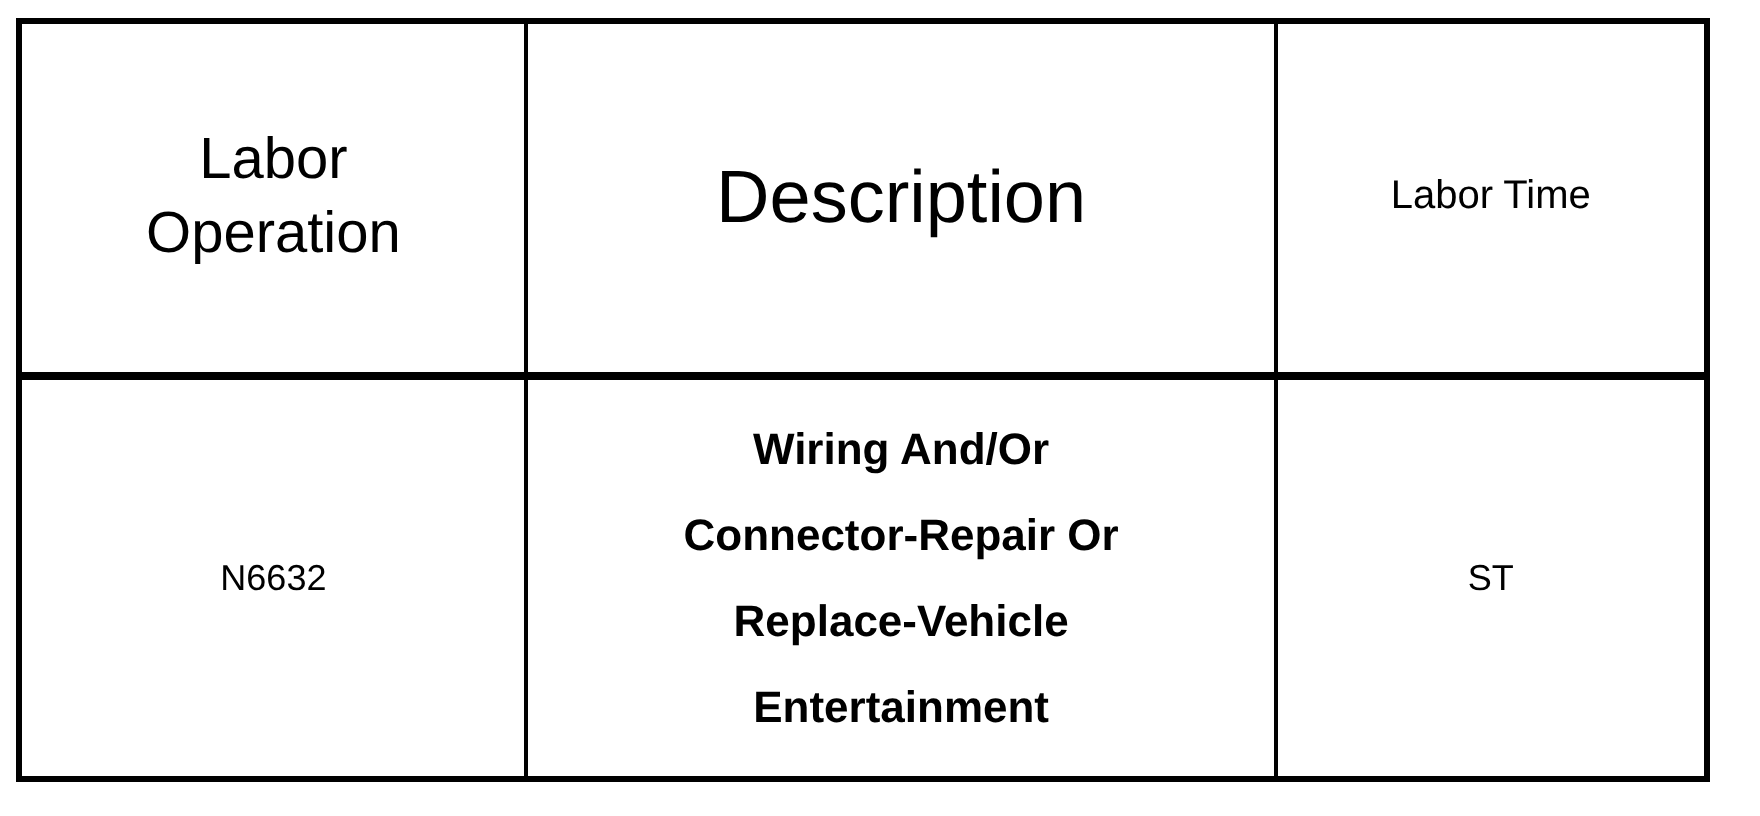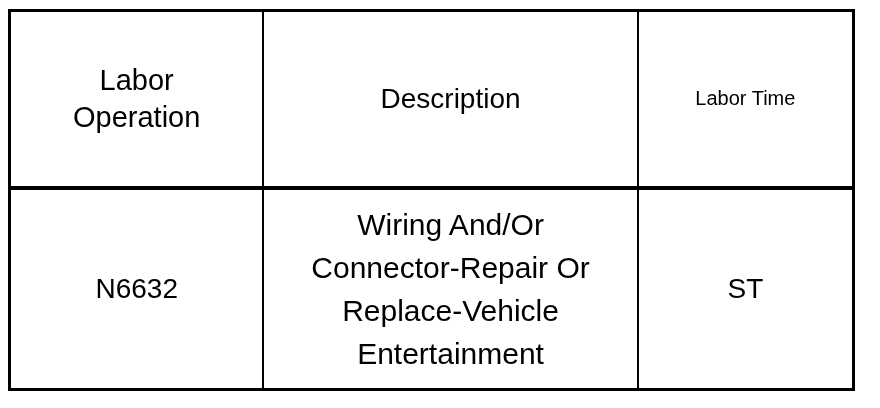--- a/index.html
+++ b/index.html
@@ -70,34 +70,35 @@
 
   
   .hdr-text {
     display: block;
     font-size: 29px;
     line-height: 37px;
     letter-spacing: 0px;
     white-space: pre-line;
   }
   .hdr-op   { font-size: 29px; }
-  .hdr-desc { font-size: 28px; }
+  .hdr-desc { font-size: 37px; }
   .hdr-time { font-size: 20px; }
 
   
   .cell-text {
     display: block;
-    font-size: 28px;
+    font-size: 18px;
     line-height: 28px;
   }
   .desc-text {
     display: block;
-    font-size: 30px;
+    font-size: 22px;
     line-height: 43px;
     white-space: pre-line;
+    font-weight: bold;
   }
 </style>
 </head>
 <body>
 
 <div class="sheet">
 
   <table class="labor-table">
     <colgroup>
       <col class="c-op">

